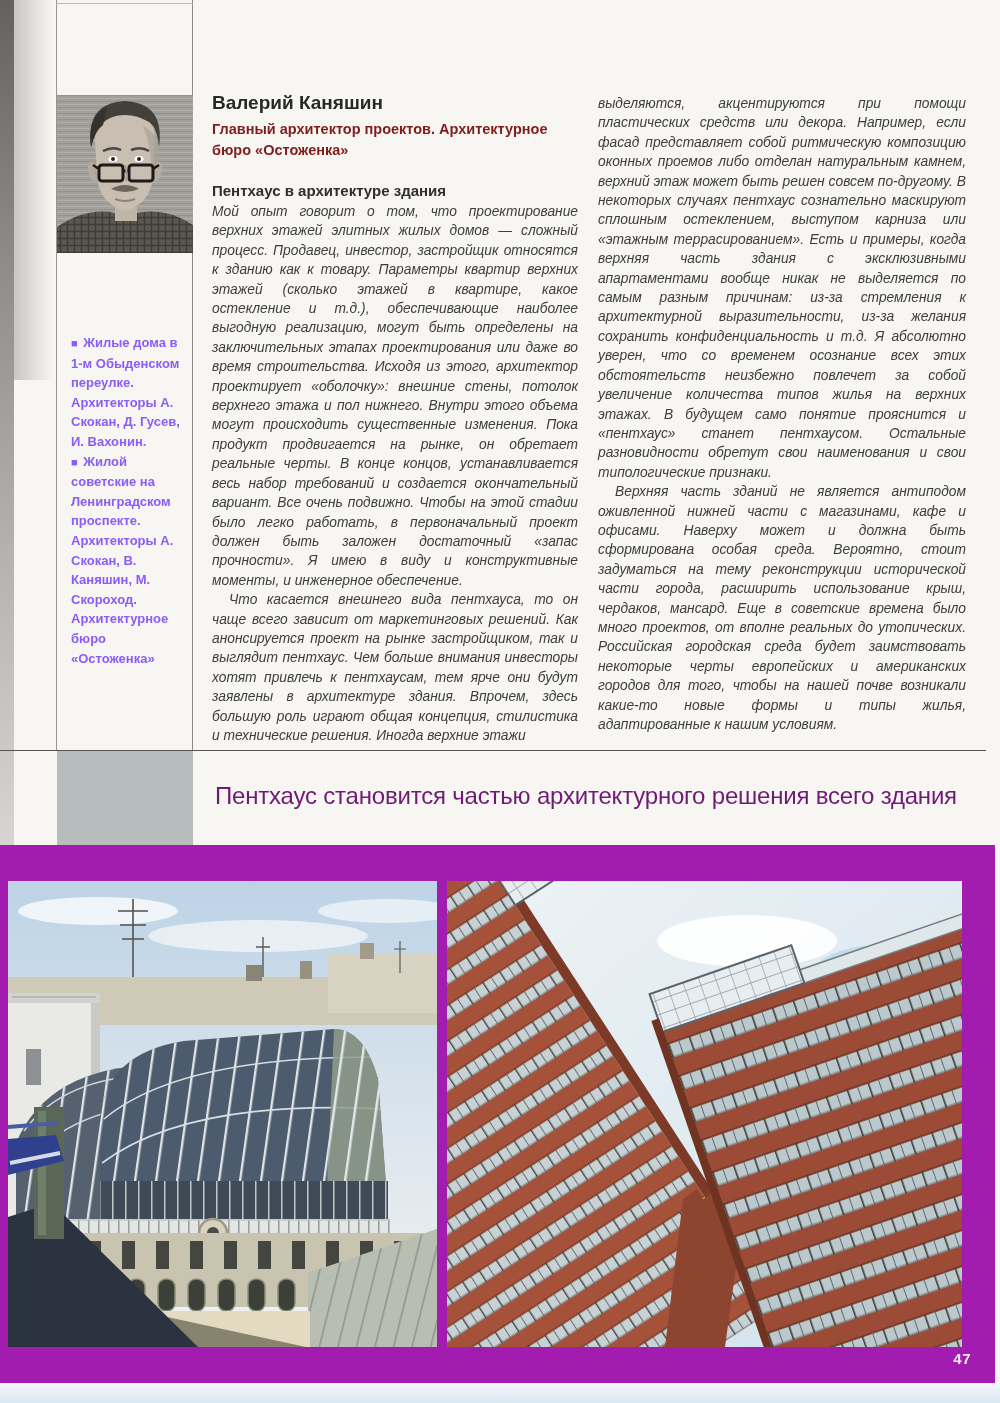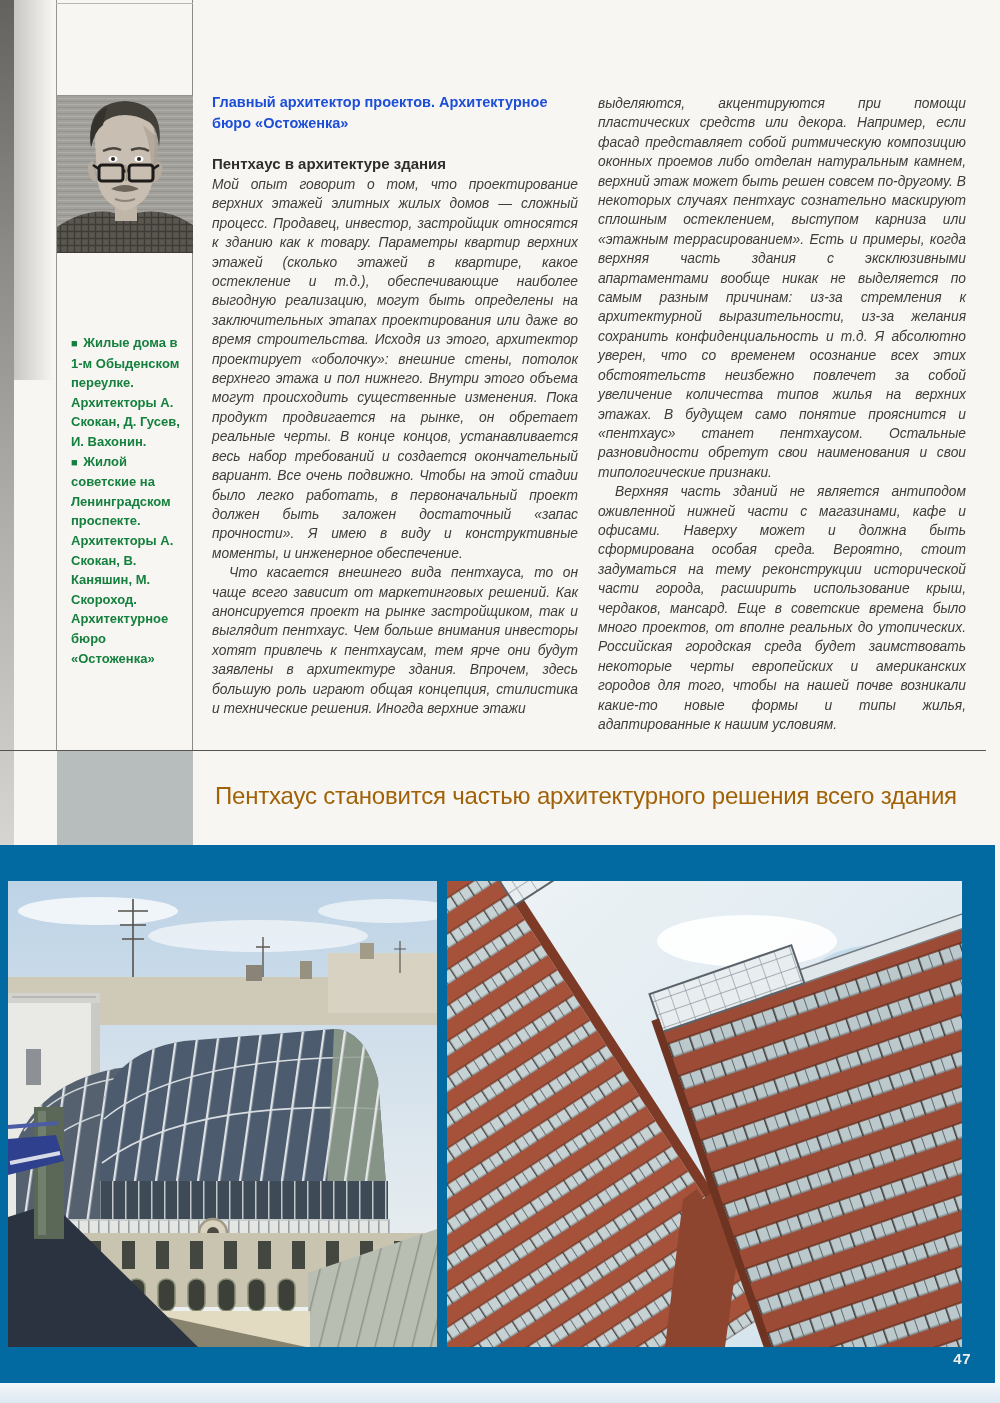--- a/index.html
+++ b/index.html
@@ -14,39 +14,39 @@
   .scan-corner{position:absolute;left:14px;top:0;width:44px;height:380px;
     background:linear-gradient(90deg,rgba(130,128,125,.40),rgba(130,128,125,0) 90%);}
   
   .caption-col{position:absolute;left:56px;top:0;width:137px;height:750px;
     border-left:1px solid #96958f;border-right:1px solid #8b8a85;box-sizing:border-box;}
   .topbox{position:absolute;left:56px;top:3px;width:137px;height:91px;
     border-top:1px solid #b9b8b4;box-sizing:border-box;}
   .portrait{position:absolute;left:57px;top:95px;width:136px;height:158px;overflow:hidden;}
   .portrait svg{display:block;}
   .caption-text{position:absolute;left:71px;top:333px;width:118px;
-    font-size:13px;line-height:19.6px;font-weight:bold;color:#15803d;}
+    font-size:13px;line-height:19.6px;font-weight:bold;color:#8b5cf6;}
   .caption-text .cap{margin:0 0 0 0;}
   .cap-marker{font-size:11px;letter-spacing:2px;}
   
   .col{position:absolute;top:92px;}
   .col1{left:212px;width:366px;}
   .col2{left:598px;width:368px;padding-top:2px;}
   .author-name{font-size:19px;font-weight:bold;color:#28282a;margin:0 0 5px 0;}
-  .author-title{font-size:14.5px;line-height:21px;font-weight:bold;color:#1d4ed8;margin:0 0 21px 0;}
+  .author-title{font-size:14.5px;line-height:21px;font-weight:bold;color:#7f1d1d;margin:0 0 21px 0;}
   .article-heading{font-size:15px;font-weight:bold;color:#2e2e2c;margin:0 0 3px 0;}
   .body-p{font-size:13.8px;line-height:19.4px;text-align:justify;margin:0;color:#3d3d3b;font-style:italic;}
   .indent{text-indent:17px;}
   
   .h-rule{position:absolute;left:0;top:750px;width:986px;height:1px;background:#565551;}
   .gray-box{position:absolute;left:57px;top:751px;width:136px;height:94px;background:#b7bcbc;}
   .pull-quote{position:absolute;left:215px;top:781px;width:772px;
-    font-size:24px;line-height:29px;color:#a16207;letter-spacing:-.2px;white-space:nowrap;}
-  
-  .photo-block{position:absolute;left:0;top:845px;width:995px;height:538px;background:#0369a1;}
+    font-size:24px;line-height:29px;color:#701a75;letter-spacing:-.2px;white-space:nowrap;}
+  
+  .photo-block{position:absolute;left:0;top:845px;width:995px;height:538px;background:#a21caf;}
   .photo{position:absolute;top:36px;height:466px;overflow:hidden;background:#ccd8e2;}
   .photo svg{display:block;}
   .photo-left{left:8px;width:429px;}
   .photo-right{left:447px;width:515px;}
   .page-num{position:absolute;right:24px;bottom:16px;color:#efefec;font-size:15px;
     font-weight:bold;letter-spacing:.5px;}
   .below-strip{position:absolute;left:0;top:1383px;width:1000px;height:20px;
     background:linear-gradient(180deg,#f3f7fa,#dce8f2);}
 </style>
 </head>
@@ -105,20 +105,21 @@
       <path d="M58 104 q10 4 20 0" stroke="#8d8376" stroke-width="2" fill="none"></path>
     </svg>
   </div>
 
   <div class="caption-text">
     <div class="cap"><span class="cap-marker">■</span><span> Жилые дома в 1-м Обыденском переулке. Архитекторы А. Скокан, Д. Гусев, И. Вахонин.</span></div>
     <div class="cap"><span class="cap-marker">■</span><span> Жилой советские на Ленинградском проспекте. Архитекторы А. Скокан, В. Каняшин, М. Скороход. Архитектурное бюро «Остоженка»</span></div>
   </div>
 
   <div class="col col1">
+    <div class="author-name">Валерий Каняшин</div>
     <div class="author-title">Главный архитектор проектов. Архитектурное бюро «Остоженка»</div>
     <div class="article-heading">Пентхаус в архитектуре здания</div>
     <p class="body-p">Мой опыт говорит о том, что проектирование верхних этажей элитных жилых домов — сложный процесс. Продавец, инвестор, застройщик относятся к зданию как к товару. Параметры квартир верхних этажей (сколько этажей в квартире, какое остекление и т.д.), обеспечивающие наиболее выгодную реализацию, могут быть определены на заключительных этапах проектирования или даже во время строительства. Исходя из этого, архитектор проектирует «оболочку»: внешние стены, потолок верхнего этажа и пол нижнего. Внутри этого объема могут происходить существенные изменения. Пока продукт продвигается на рынке, он обретает реальные черты. В конце концов, устанавливается весь набор требований и создается окончательный вариант. Все очень подвижно. Чтобы на этой стадии было легко работать, в первоначальный проект должен быть заложен достаточный «запас прочности». Я имею в виду и конструктивные моменты, и инженерное обеспечение.</p>
     <p class="body-p indent">Что касается внешнего вида пентхауса, то он чаще всего зависит от маркетинговых решений. Как анонсируется проект на рынке застройщиком, так и выглядит пентхаус. Чем больше внимания инвесторы хотят привлечь к пентхаусам, тем ярче они будут заявлены в архитектуре здания. Впрочем, здесь большую роль играют общая концепция, стилистика и технические решения. Иногда верхние этажи</p>
   </div>
 
   <div class="col col2">
     <p class="body-p">выделяются, акцентируются при помощи пластических средств или декора. Например, если фасад представляет собой ритмическую композицию оконных проемов либо отделан натуральным камнем, верхний этаж может быть решен совсем по-другому. В некоторых случаях пентхаус сознательно маскируют сплошным остеклением, выступом карниза или «этажным террасированием». Есть и примеры, когда верхняя часть здания с эксклюзивными апартаментами вообще никак не выделяется по самым разным причинам: из-за стремления к архитектурной выразительности, из-за желания сохранить конфиденциальность и т.д. Я абсолютно уверен, что со временем осознание всех этих обстоятельств неизбежно повлечет за собой увеличение количества типов жилья на верхних этажах. В будущем само понятие прояснится и «пентхаус» станет пентхаусом. Остальные разновидности обретут свои наименования и свои типологические признаки.</p>
     <p class="body-p indent">Верхняя часть зданий не является антиподом оживленной нижней части с магазинами, кафе и офисами. Наверху может и должна быть сформирована особая среда. Вероятно, стоит задуматься на тему реконструкции исторической части города, расширить использование крыш, чердаков, мансард. Еще в советские времена было много проектов, от вполне реальных до утопических. Российская городская среда будет заимствовать некоторые черты европейских и американских городов для того, чтобы на нашей почве возникали какие-то новые формы и типы жилья, адаптированные к нашим условиям.</p>
   </div>

